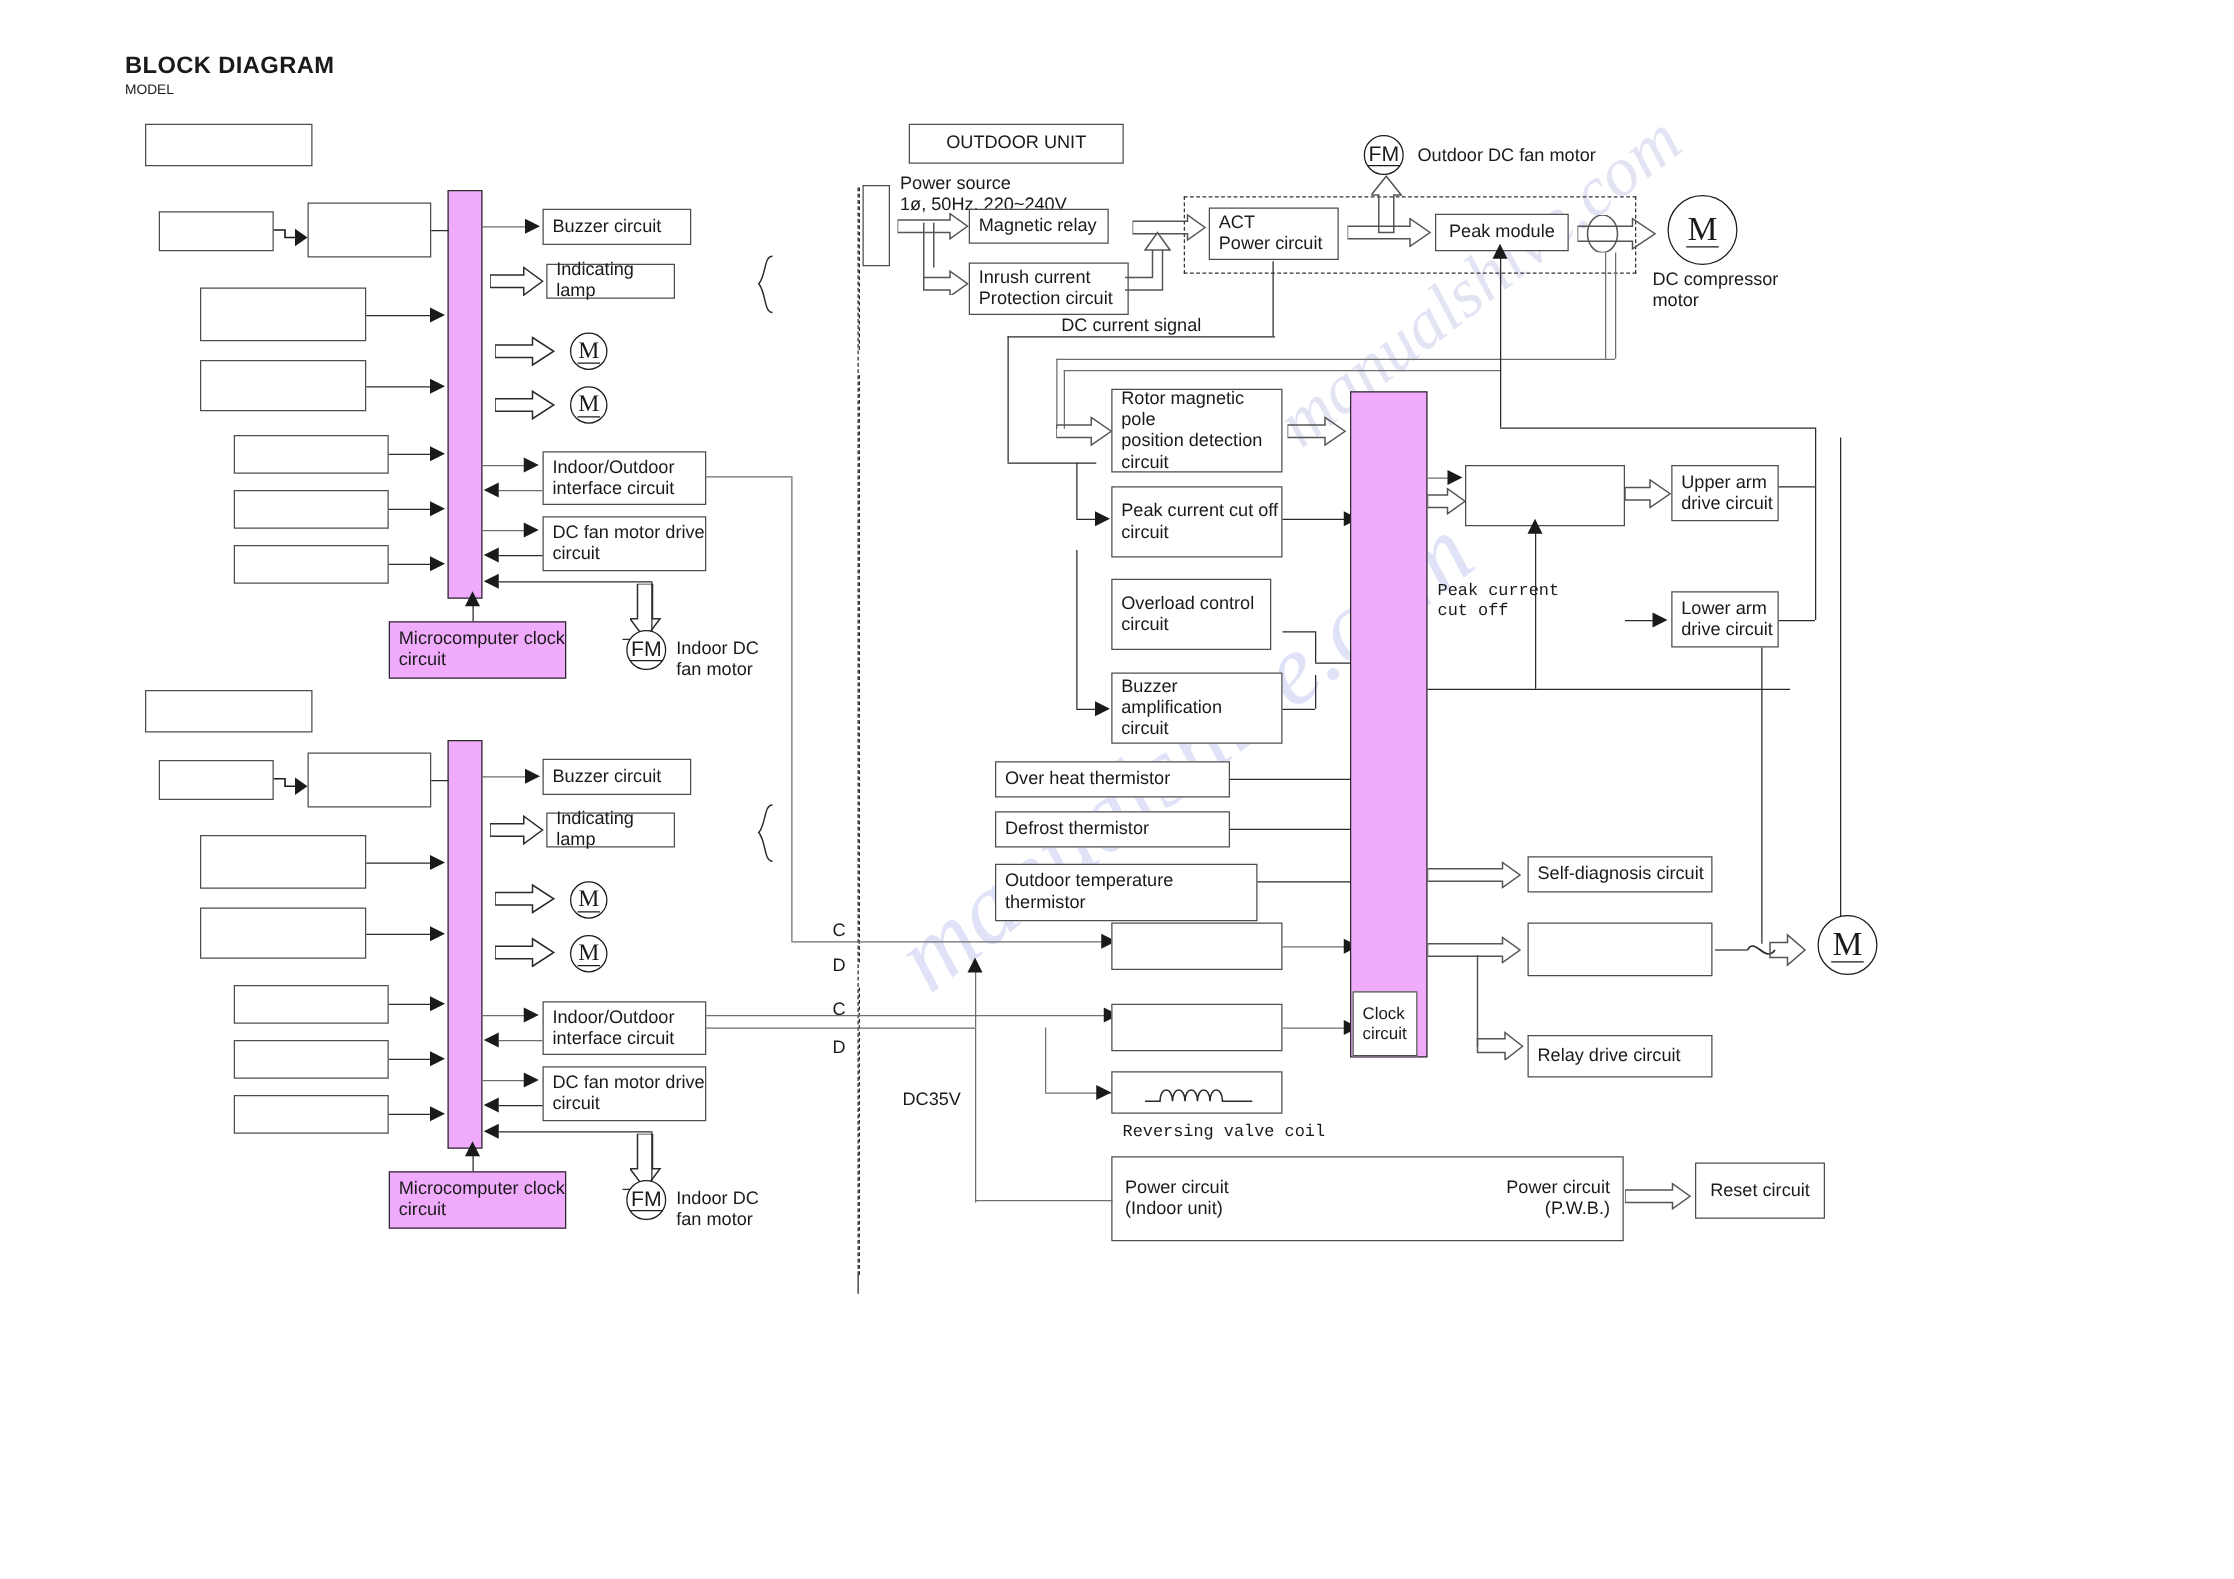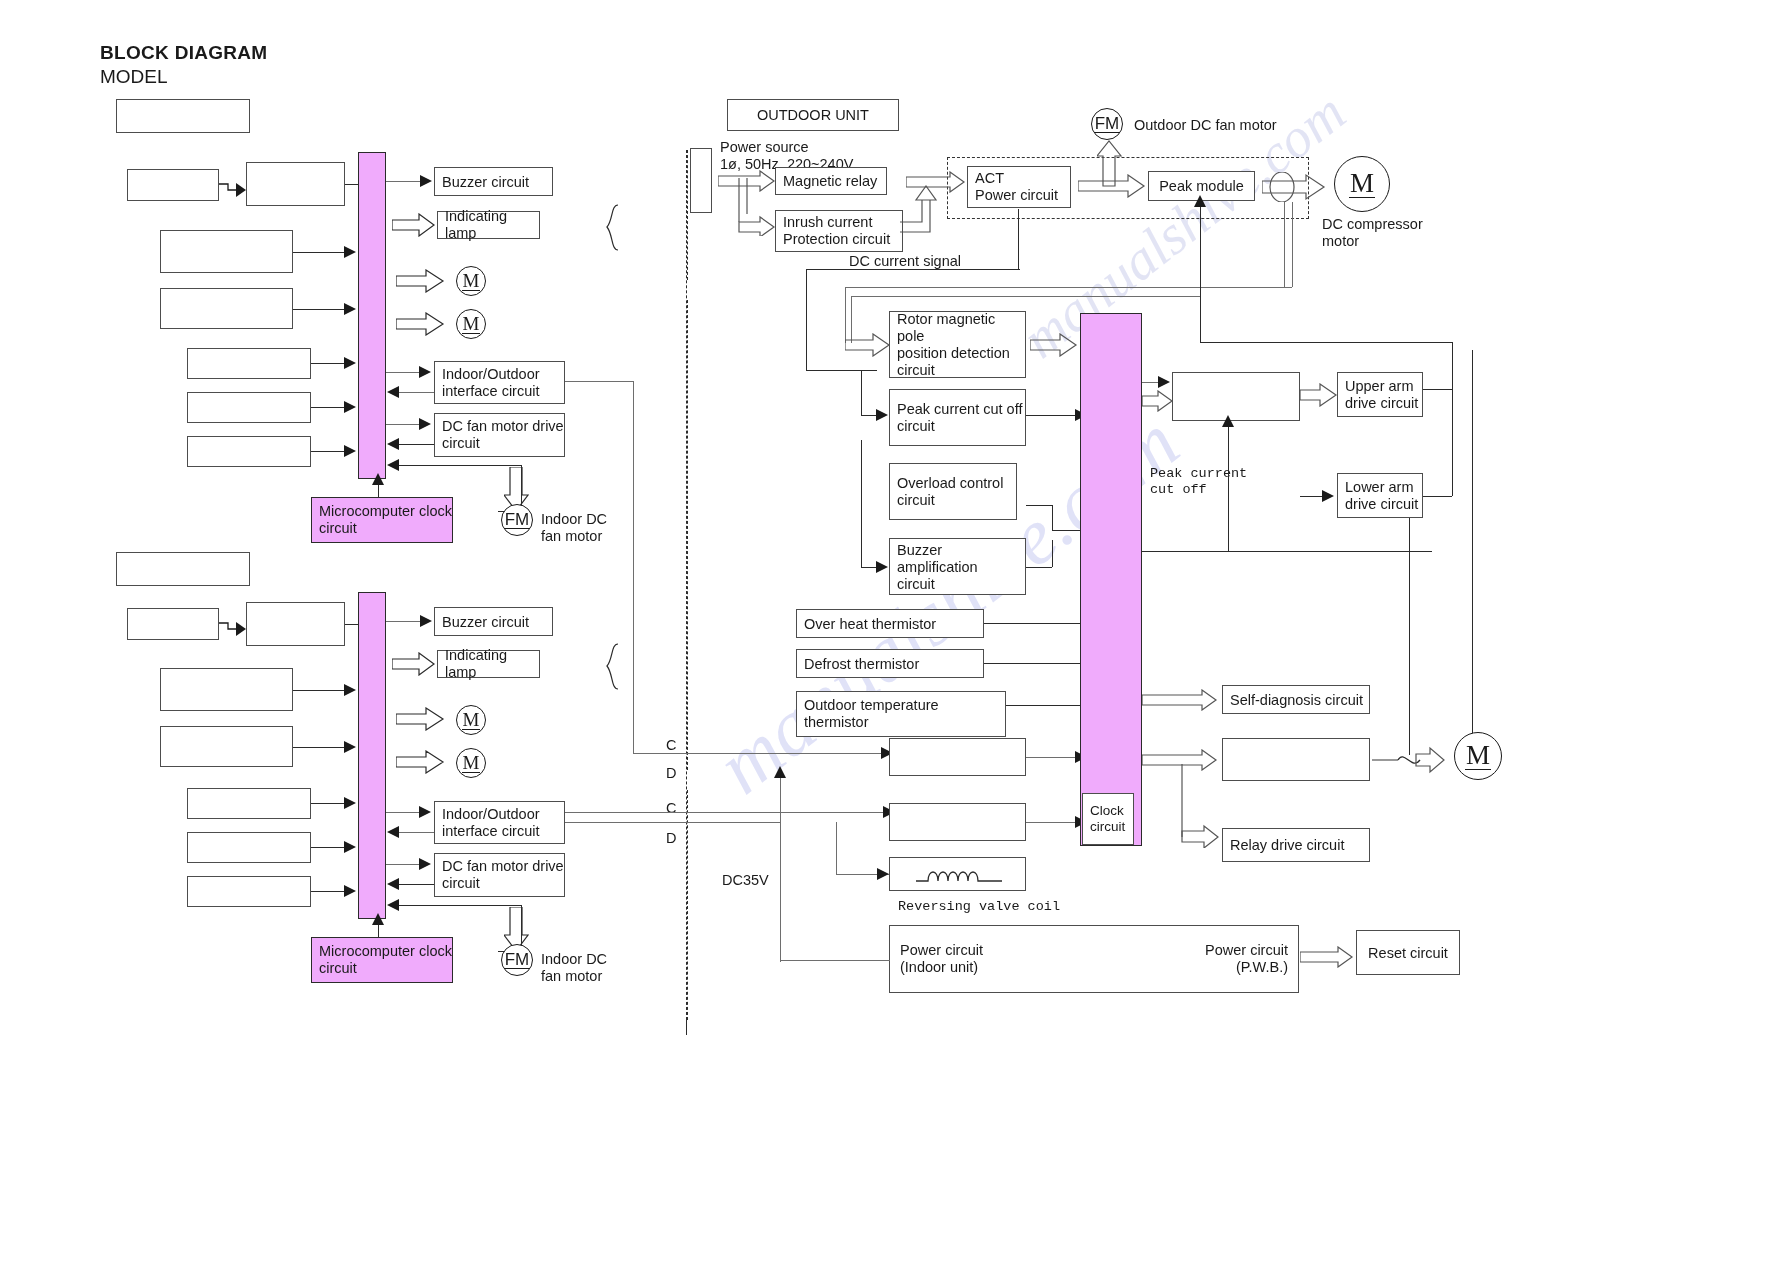--- a/index.html
+++ b/index.html
@@ -18,21 +18,21 @@
   }
   
   .ttl{
     position:absolute;
     font-size:19px;
     font-weight:bold;
     letter-spacing:.3px;
   }
   .sub{
     position:absolute;
-    font-size:19px;
+    font-size:11px;
   }
   .lbl{
     position:absolute;
     font-size:14.5px;
     line-height:17px;
     white-space:pre-line;
   }
   .lbl.sm{font-size:13.5px;line-height:16px;font-family:Liberation Mono, monospace;}
   
   .box{

